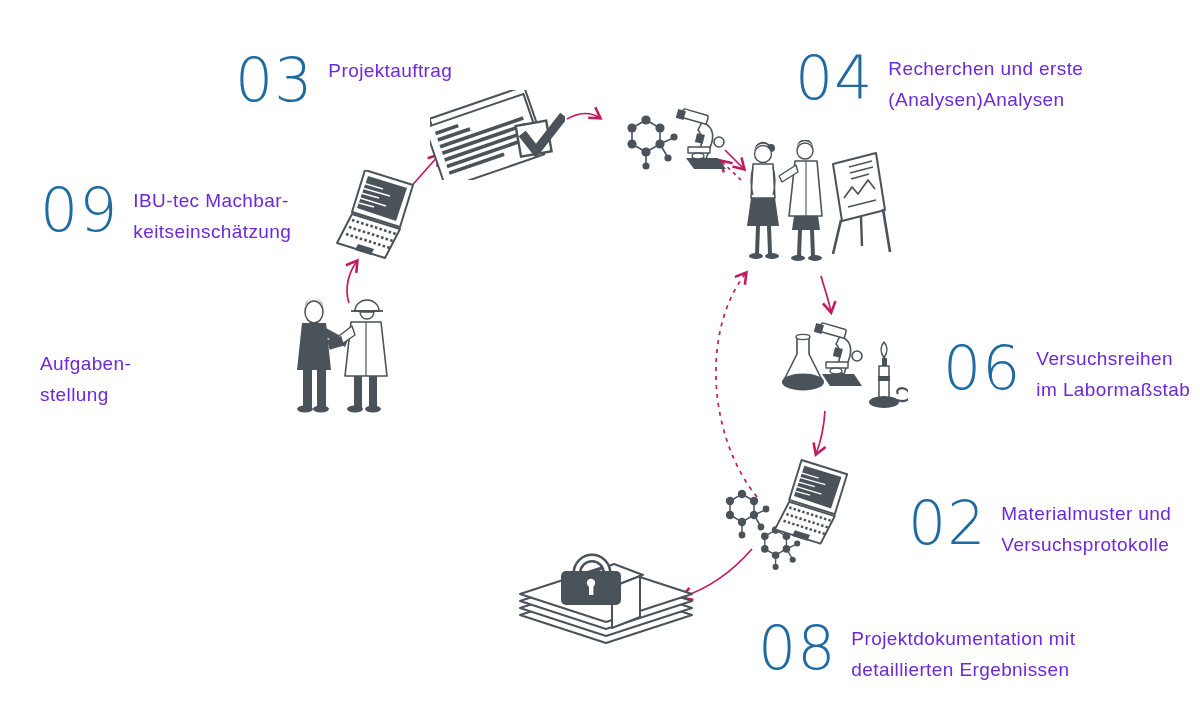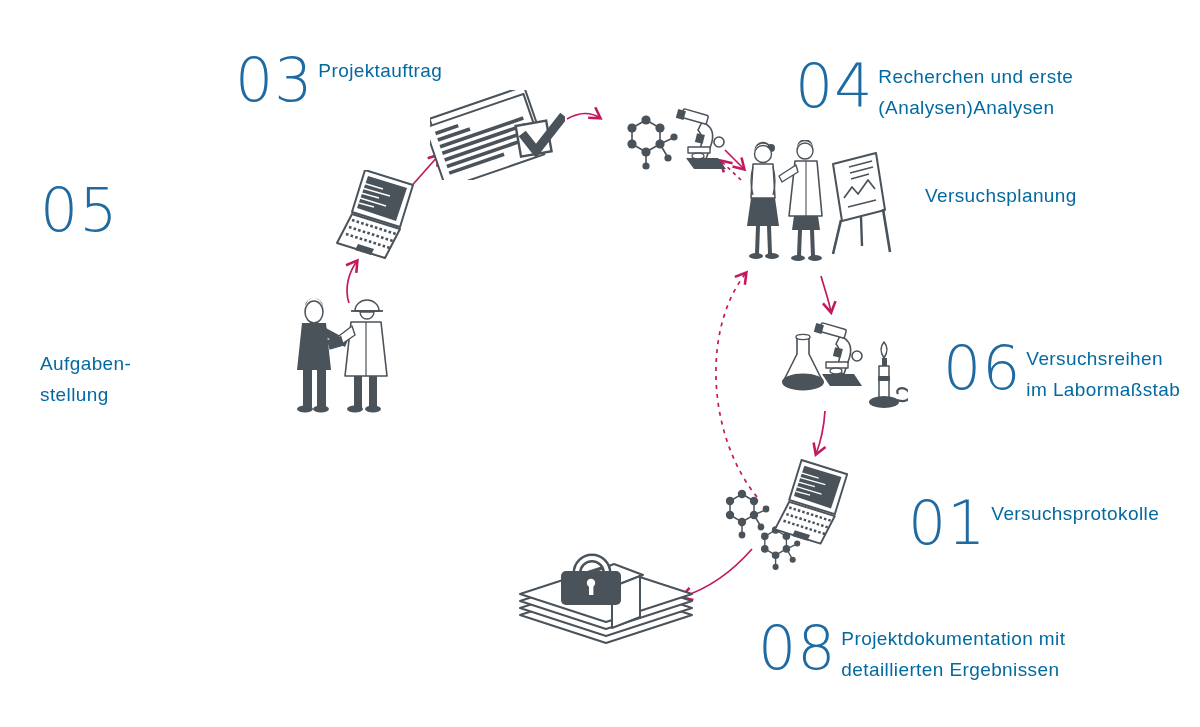--- a/index.html
+++ b/index.html
@@ -1,26 +1,26 @@
 <!DOCTYPE html>
 <html><head>
 <meta charset="utf-8">
 <style>
   html,body{margin:0;padding:0;background:#ffffff;}
   .canvas{
     position:relative;width:1200px;height:727px;background:#ffffff;overflow:hidden;
     font-family:"Liberation Sans", sans-serif;
   }
-  .step{position:absolute;display:flex;gap:5px;}
+  .step{position:absolute;display:flex;gap:15px;}
   .step .num{
     font-size:60px;line-height:56px;font-weight:300;color:#1e6aa1;letter-spacing:1px;
     font-family:"DejaVu Sans", sans-serif;
   }
   .step .label{
-    padding-top:3px;font-size:19px;line-height:31px;color:#0369a1;letter-spacing:.4px;font-weight:400;
+    padding-top:3px;font-size:19px;line-height:31px;color:#6d28d9;letter-spacing:.4px;font-weight:400;
   }
   .icon{position:absolute;}
   svg{display:block;}
   .arrows{position:absolute;left:0;top:0;}
 </style>
 </head>
 <body>
 
 <div class="canvas">
 
@@ -44,55 +44,57 @@
   </svg>
 
   <div class="step" style="left:40px;top:345px">
     <div class="label">
       <div>Aufgaben-</div>
       <div>stellung</div>
     </div>
   </div>
 
   <div class="step" style="left:40px;top:182px">
-    <div class="num">05</div>
+    <div class="num">09</div>
+    <div class="label">
+      <div>IBU-tec Machbar-</div>
+      <div>keitseinschätzung</div>
+    </div>
   </div>
 
   <div class="step" style="left:235px;top:52px">
     <div class="num">03</div>
     <div class="label">
       <div>Projektauftrag</div>
     </div>
   </div>
 
-  <div class="step" style="left:795px;top:58px">
+  <div class="step" style="left:795px;top:50px">
     <div class="num">04</div>
     <div class="label">
       <div>Recherchen und erste</div>
       <div>(Analysen)Analysen</div>
     </div>
   </div>
 
   <div class="step" style="left:925px;top:177px">
-    <div class="label">
-      <div>Versuchsplanung</div>
-    </div>
   </div>
 
   <div class="step" style="left:943px;top:340px">
     <div class="num">06</div>
     <div class="label">
       <div>Versuchsreihen</div>
       <div>im Labormaßstab</div>
     </div>
   </div>
 
   <div class="step" style="left:908px;top:495px">
-    <div class="num">01</div>
-    <div class="label">
+    <div class="num">02</div>
+    <div class="label">
+      <div>Materialmuster und</div>
       <div>Versuchsprotokolle</div>
     </div>
   </div>
 
   <div class="step" style="left:758px;top:620px">
     <div class="num">08</div>
     <div class="label">
       <div>Projektdokumentation mit</div>
       <div>detaillierten Ergebnissen</div>
     </div>

